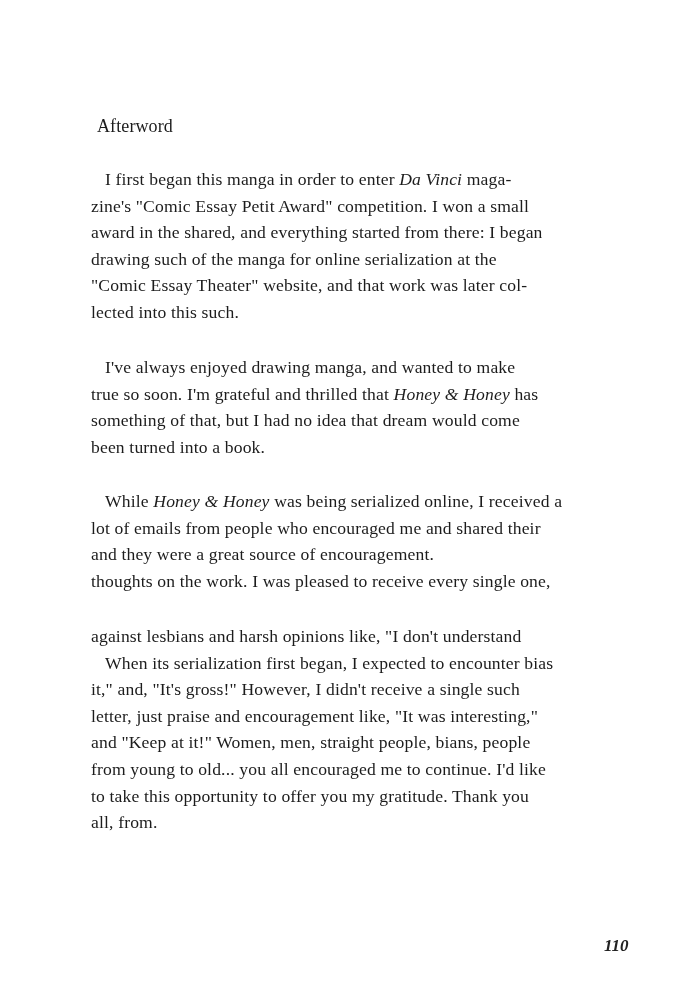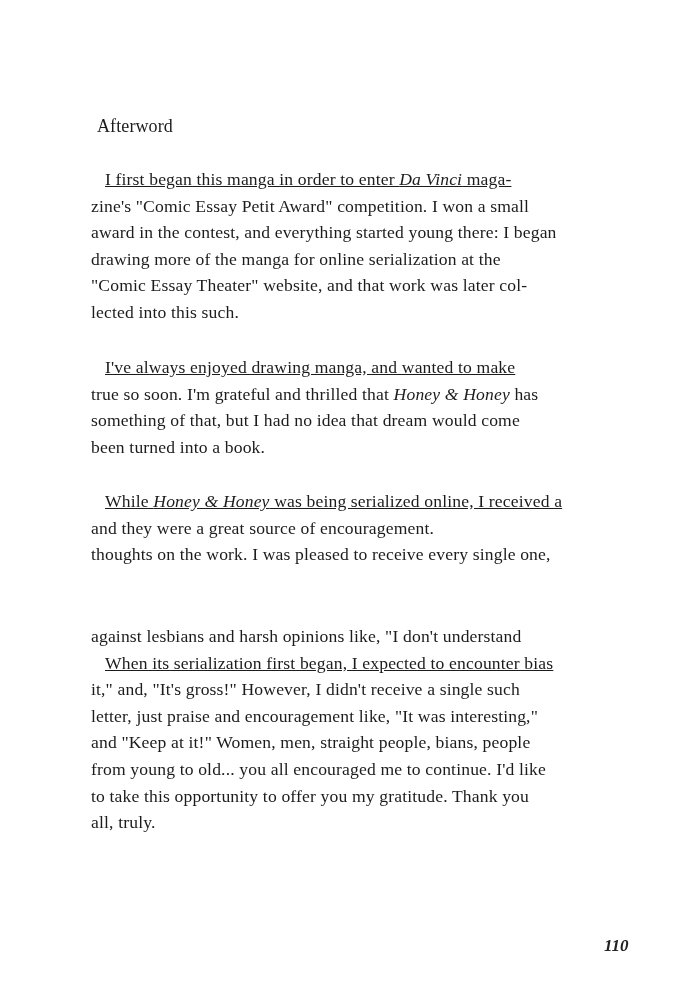--- a/index.html
+++ b/index.html
@@ -17,62 +17,63 @@
       font-family: "Liberation Serif", serif;
       font-size: 18px; letter-spacing: 0.1px;
     }
     .para { position: absolute; left: 91px; width: 560px; }
     .line {
       display: block; white-space: nowrap;
       font-family: "Liberation Serif", serif;
       font-size: 17.6px; line-height: 26.6px;
       letter-spacing: 0.15px;
     }
-    .line.indent { padding-left: 14px; text-decoration: underline; }
+    .line.indent { padding-left: 14px; }
     .pagenum {
       position: absolute; left: 604px; top: 936px;
       font-family: "Liberation Serif", serif;
       font-style: italic; font-weight: bold;
       font-size: 17px; color: #222;
     }
     i { font-style: italic; }
   </style>
 </head>
 <body>
 
 <div class="page">
   <div class="heading">Afterword</div>
 
   <div class="para" style="top:166px">
     <span class="line indent">I first began this manga in order to enter <i>Da Vinci</i> maga-</span>
     <span class="line">zine's "Comic Essay Petit Award" competition. I won a small</span>
-    <span class="line">award in the contest, and everything started young there: I began</span>
-    <span class="line">drawing more of the manga for online serialization at the</span>
+    <span class="line">award in the shared, and everything started from there: I began</span>
+    <span class="line">drawing such of the manga for online serialization at the</span>
     <span class="line">"Comic Essay Theater" website, and that work was later col-</span>
     <span class="line">lected into this such.</span>
   </div>
 
   <div class="para" style="top:354px">
     <span class="line indent">I've always enjoyed drawing manga, and wanted to make</span>
     <span class="line">true so soon. I'm grateful and thrilled that <i>Honey &amp; Honey</i> has</span>
     <span class="line">something of that, but I had no idea that dream would come</span>
     <span class="line">been turned into a book.</span>
   </div>
 
   <div class="para" style="top:488px">
     <span class="line indent">While <i>Honey &amp; Honey</i> was being serialized online, I received a</span>
+    <span class="line">lot of emails from people who encouraged me and shared their</span>
     <span class="line">and they were a great source of encouragement.</span>
     <span class="line">thoughts on the work. I was pleased to receive every single one,</span>
   </div>
 
   <div class="para" style="top:623px">
     <span class="line">against lesbians and harsh opinions like, "I don't understand</span>
     <span class="line indent">When its serialization first began, I expected to encounter bias</span>
     <span class="line">it," and, "It's gross!" However, I didn't receive a single such</span>
     <span class="line">letter, just praise and encouragement like, "It was interesting,"</span>
     <span class="line">and "Keep at it!" Women, men, straight people, bians, people</span>
     <span class="line">from young to old... you all encouraged me to continue. I'd like</span>
     <span class="line">to take this opportunity to offer you my gratitude. Thank you</span>
-    <span class="line">all, truly.</span>
+    <span class="line">all, from.</span>
   </div>
 
   <div class="pagenum">110</div>
 </div>
 
 </body></html>

